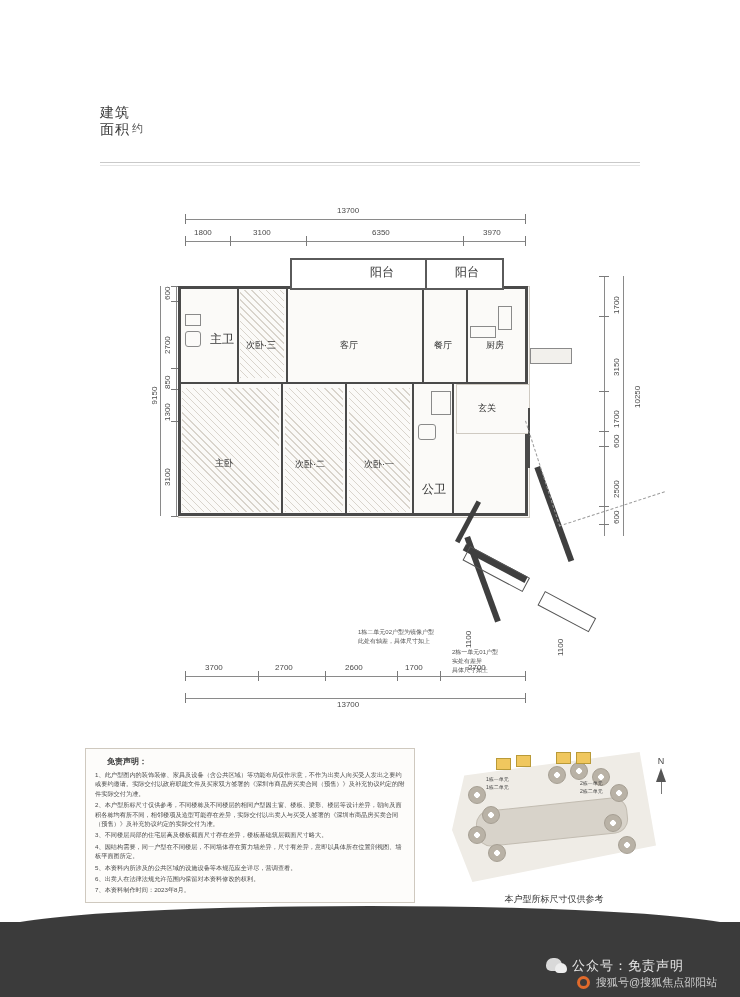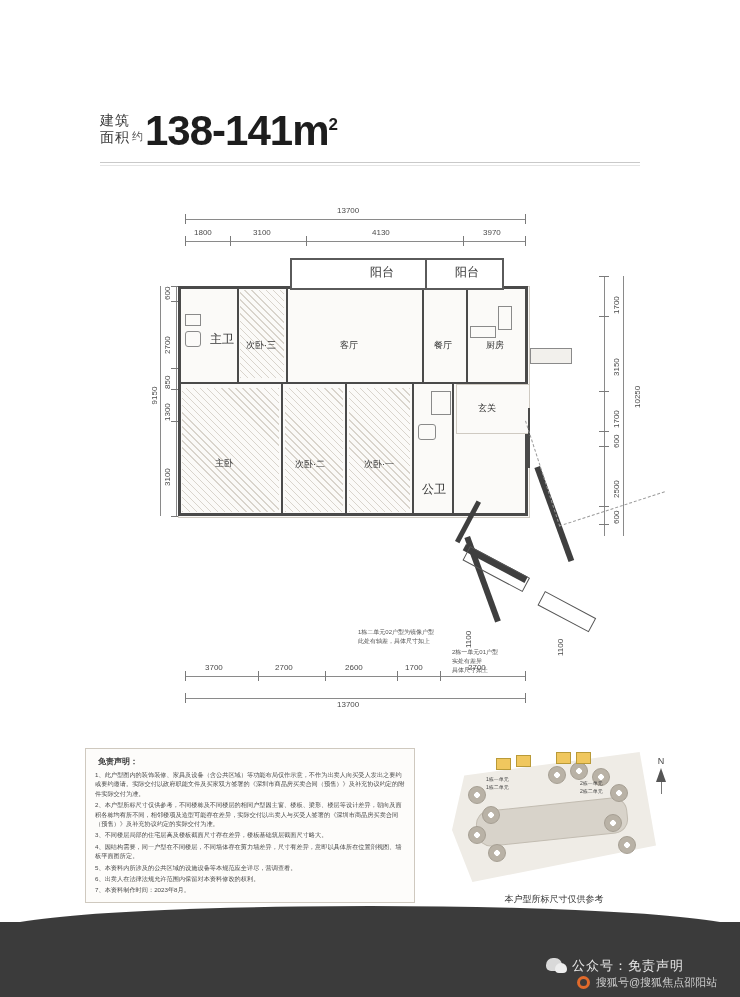--- a/index.html
+++ b/index.html
@@ -38,21 +38,21 @@
   }
   .rlabel{position:absolute;font-size:9px;color:#333;white-space:nowrap;}
   .rlabel.sm{font-size:12px;}
   .note{position:absolute;font-size:6px;color:#555;line-height:9px;white-space:pre-line;}
 
   
   .statement{
     position:absolute;left:85px;top:748px;width:330px;height:155px;
     border:1px solid #cfc9bf;background:#fdfcfa;padding:7px 9px;box-sizing:border-box;
   }
-  .statement h4{margin:0 0 3px 3px;font-size:8px;font-weight:bold;color:#3a3a3a;}
+  .statement h4{margin:0 0 3px 12px;font-size:8px;font-weight:bold;color:#3a3a3a;}
   .statement p{margin:0 0 2px 0;font-size:6.2px;line-height:9.4px;color:#4a4a4a;}
 
   
   .sitemap{position:absolute;left:452px;top:752px;width:204px;height:130px;}
   .sitemap-bg{position:absolute;inset:0;background:#efece6;
     clip-path:polygon(6% 18%,92% 0%,100% 72%,10% 100%,0% 60%);}
   .road{position:absolute;left:24px;top:52px;width:150px;height:34px;
     background:#d8d3ca;border:1px solid #c2bcb1;transform:rotate(-6deg);border-radius:14px;}
   .bldg{position:absolute;width:16px;height:16px;border-radius:50%;
     background:radial-gradient(circle,#ffffff 0 25%,#b9b2a6 26% 100%);border:1px solid #a59e92;}
@@ -76,44 +76,41 @@
 </head>
 <body>
 
 <div class="header">
   <div class="hdr-inner">
     <div class="hdr-small">
       <span>建筑</span>
       <span>面积</span>
     </div>
     <div class="hdr-about">约</div>
-    <div class="hdr-big">
-      <span>138-141</span><span>m</span><span class="hdr-sup">2</span>
-    </div>
   </div>
   <div class="hdr-rule"></div>
   <div class="hdr-rule2"></div>
 </div>
 
 <div class="plan">
 
   <div class="tick hline" style="left:185px;top:43px;width:340px;background:#8a8a8a;"></div>
   <div class="dim" style="left:337px;top:30px;">13700</div>
   <div class="tick vline" style="left:185px;top:38px;height:10px;"></div>
   <div class="tick vline" style="left:525px;top:38px;height:10px;"></div>
 
   <div class="tick hline" style="left:185px;top:65px;width:340px;background:#8a8a8a;"></div>
   <div class="tick vline" style="left:185px;top:60px;height:10px;"></div>
   <div class="tick vline" style="left:230px;top:60px;height:10px;"></div>
   <div class="tick vline" style="left:306px;top:60px;height:10px;"></div>
   <div class="tick vline" style="left:463px;top:60px;height:10px;"></div>
   <div class="tick vline" style="left:525px;top:60px;height:10px;"></div>
   <div class="dim" style="left:194px;top:52px;">1800</div>
   <div class="dim" style="left:253px;top:52px;">3100</div>
-  <div class="dim" style="left:372px;top:52px;">4130</div>
+  <div class="dim" style="left:372px;top:52px;">6350</div>
   <div class="dim" style="left:483px;top:52px;">3970</div>
 
   <div class="tick vline" style="left:160px;top:110px;height:230px;background:#8a8a8a;"></div>
   <div class="dim" style="left:146px;top:215px;transform:rotate(-90deg);">9150</div>
   <div class="tick vline" style="left:176px;top:110px;height:230px;background:#8a8a8a;"></div>
   <div class="tick hline" style="left:171px;top:110px;width:10px;"></div>
   <div class="tick hline" style="left:171px;top:125px;width:10px;"></div>
   <div class="tick hline" style="left:171px;top:192px;width:10px;"></div>
   <div class="tick hline" style="left:171px;top:213px;width:10px;"></div>
   <div class="tick hline" style="left:171px;top:245px;width:10px;"></div>

